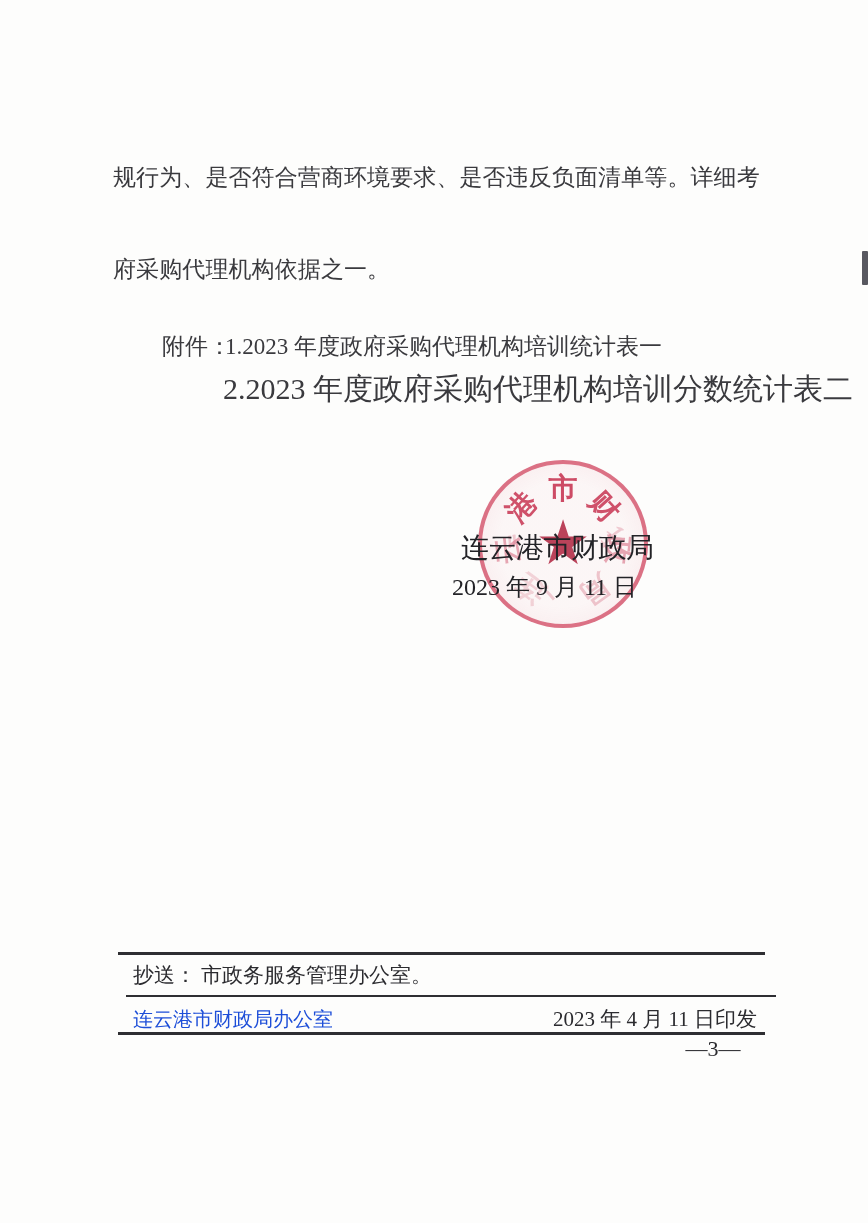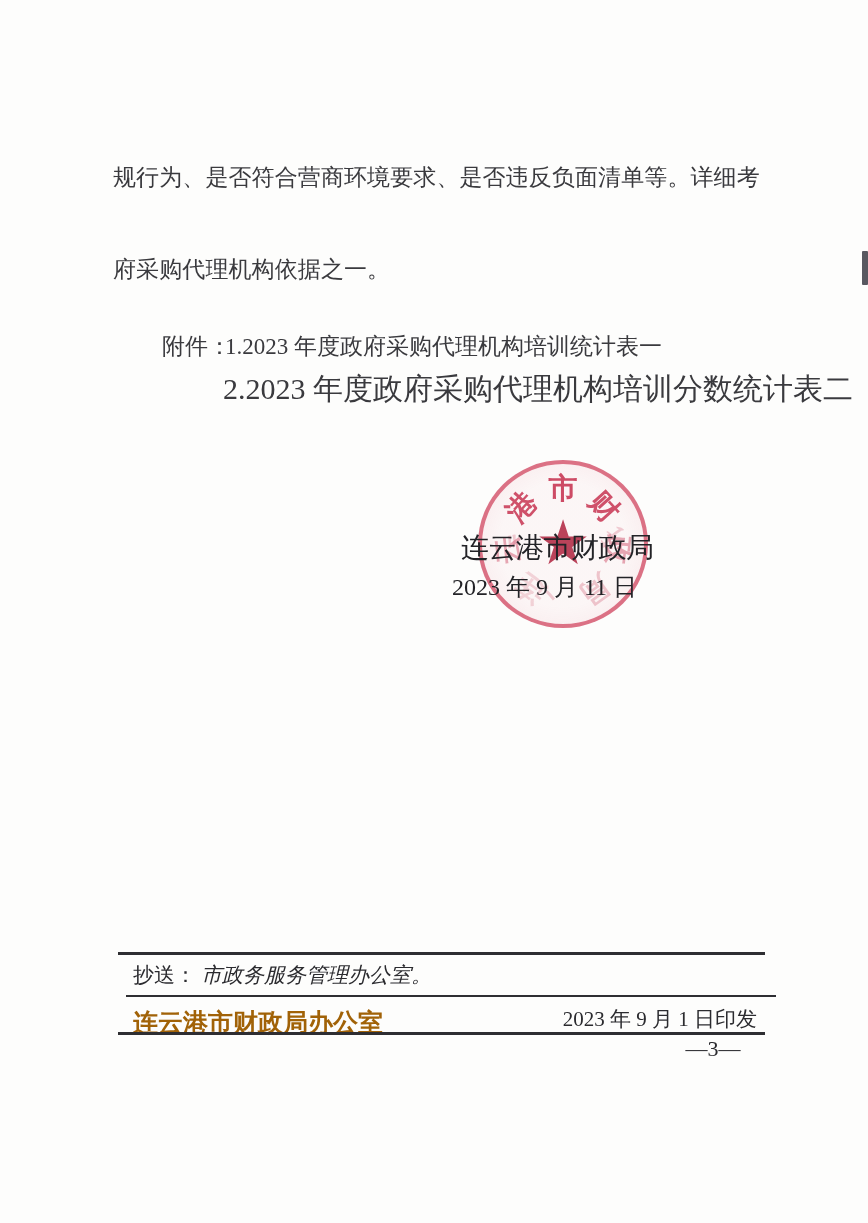--- a/index.html
+++ b/index.html
@@ -67,22 +67,22 @@
   .sig-date{
     position:absolute;left:452px;top:571px;
     font-size:24px;color:#232327;white-space:nowrap;z-index:3;
   }
   
   .rule{position:absolute;background:#2e2e32;}
   .rule-top{left:118px;top:952px;width:647px;height:3px;}
   .rule-mid{left:126px;top:995px;width:650px;height:2px;}
   .rule-bottom{left:118px;top:1032px;width:647px;height:3px;}
   .cc-line{position:absolute;left:133px;top:961px;font-size:21px;color:#2b2b2f;white-space:nowrap;}
-  .cc-line .cc-text{margin-left:5px;font-style:italic;}
-  .issuing-office{position:absolute;left:133px;top:1006px;font-size:25px;color:#a16207;white-space:nowrap;font-weight:bold;}
+  .cc-line .cc-text{margin-left:5px;}
+  .issuing-office{position:absolute;left:133px;top:1006px;font-size:20px;color:#1d4ed8;white-space:nowrap;}
   .print-date{position:absolute;right:111px;top:1005px;font-size:21px;color:#2b2b2f;white-space:nowrap;}
   .page-number{position:absolute;left:660px;top:1036px;width:106px;text-align:center;font-size:22px;color:#2b2b2f;}
   
   .edge-mark{
     position:absolute;left:862px;top:251px;width:6px;height:34px;
     background:#3b3b44;opacity:.85;border-radius:1px;
   }
 </style>
 </head>
 <body>
@@ -119,19 +119,19 @@
 
   <div class="rule rule-top"></div>
 
   <div class="cc-line">
     <span class="cc-label">抄送：</span><span class="cc-text">市政务服务管理办公室。</span>
   </div>
 
   <div class="rule rule-mid"></div>
 
   <div class="issuing-office">连云港市财政局办公室</div>
-  <div class="print-date">2023 年 9 月 1 日印发</div>
+  <div class="print-date">2023 年 4 月 11 日印发</div>
 
   <div class="rule rule-bottom"></div>
 
   <div class="page-number">—3—</div>
 
 </div>
 
 </body></html>

